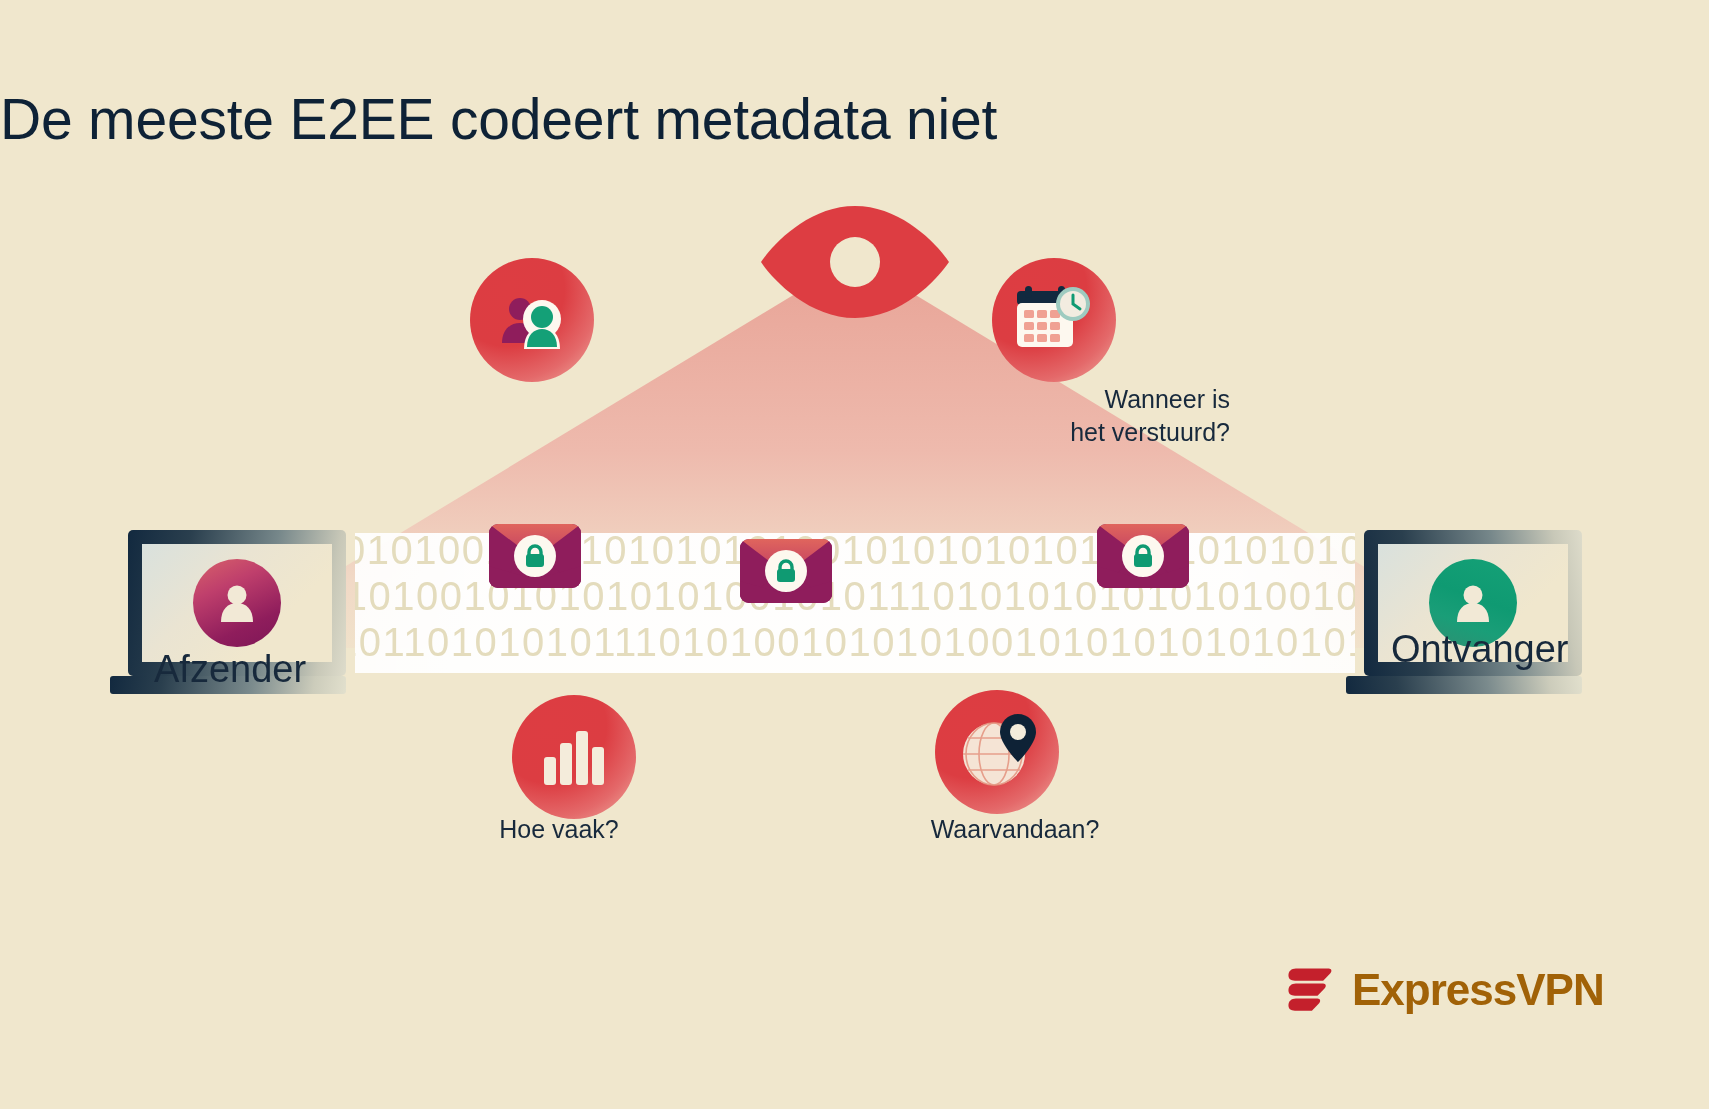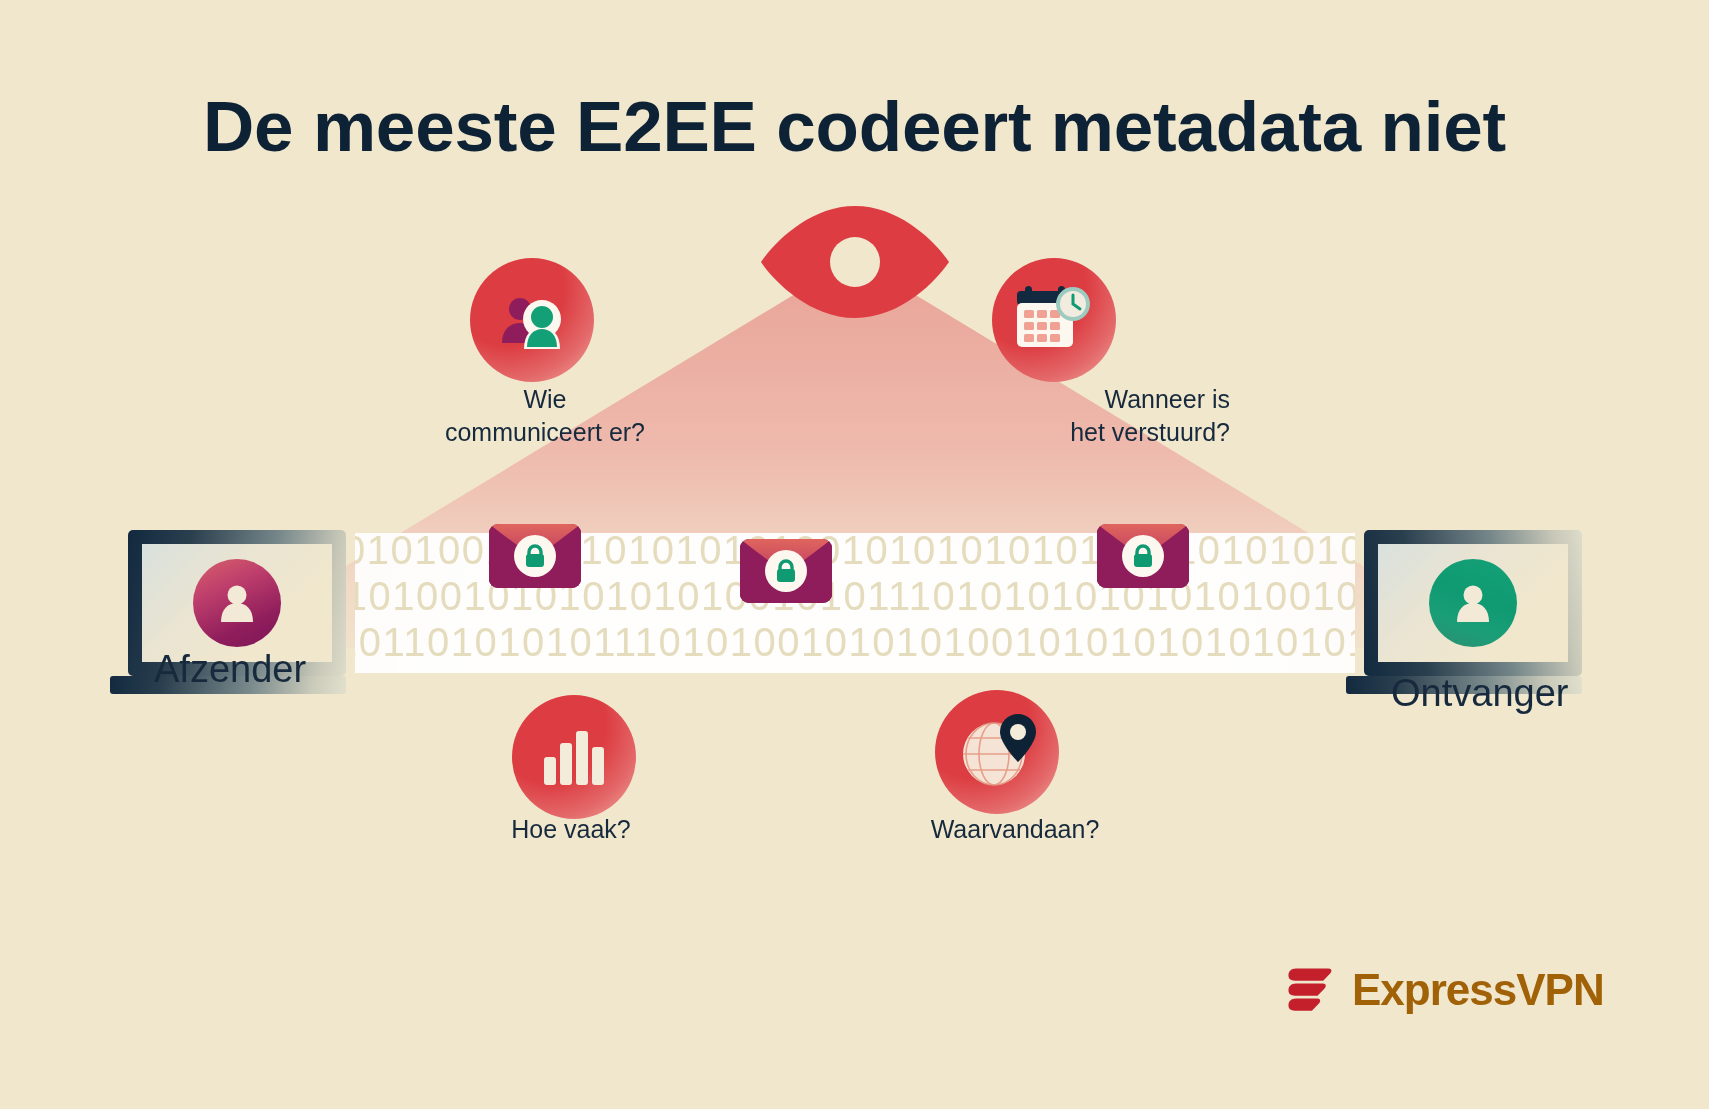--- a/index.html
+++ b/index.html
@@ -9,23 +9,23 @@
     font-family: "Liberation Sans", sans-serif;
     position: relative;
     overflow: hidden;
   }
   .stage { position: absolute; inset: 0; }
 
   
   .title {
     position: absolute;
     top: 86px; left: 0; right: 0;
-    text-align: center;
-    font-size: 71px;
-    font-weight: 700;
+    text-align: left;
+    font-size: 57px;
+    font-weight: 400;
     color: #0e2236;
     letter-spacing: -0.2px;
   }
 
   
   .beam-wrap {
     position: absolute;
     left: 0; right: 0; top: 218px;
     height: 430px;
     overflow: hidden;
@@ -191,22 +191,20 @@
   <div class="badge big" style="left:470px; top:258px;">
     <svg width="72" height="62" viewBox="0 0 72 62">
       <circle cx="24" cy="20" r="11" fill="#8f1d5c"></circle>
       <path d="M6 54 C6 41 14 34 24 34 C34 34 42 41 42 54 Z" fill="#8f1d5c"></path>
       <circle cx="46" cy="30" r="19" fill="#fdf8ef"></circle>
       <path d="M28 60 C28 45 36 38 46 38 C56 38 64 45 64 60 Z" fill="#fdf8ef"></path>
       <circle cx="46" cy="28" r="11" fill="#14a077"></circle>
       <path d="M31 58 C31 46 38 40 46 40 C54 40 61 46 61 58 Z" fill="#14a077"></path>
     </svg>
   </div>
-  <div class="cap" style="left:375px; top:383px; width:340px;">Wie
-communiceert er?</div>
 
   <div class="badge big" style="left:992px; top:258px;">
     <svg width="78" height="70" viewBox="0 0 78 70">
       <rect x="2" y="6" width="56" height="14" rx="4" fill="#12293f"></rect>
       <rect x="10" y="1" width="7" height="12" rx="3.5" fill="#12293f"></rect>
       <rect x="43" y="1" width="7" height="12" rx="3.5" fill="#12293f"></rect>
       <rect x="2" y="18" width="56" height="44" rx="5" fill="#fdf8ef"></rect>
       <g fill="#f0a193">
         <rect x="9" y="25" width="10" height="8" rx="1.6"></rect>
         <rect x="22" y="25" width="10" height="8" rx="1.6"></rect>
@@ -227,21 +225,21 @@
 het verstuurd?</div>
 
   <div class="badge big" style="left:512px; top:695px;">
     <svg width="64" height="56" viewBox="0 0 64 56">
       <rect x="2" y="28" width="12" height="28" rx="3" fill="#f4ecdb"></rect>
       <rect x="18" y="14" width="12" height="42" rx="3" fill="#f4ecdb"></rect>
       <rect x="34" y="2" width="12" height="54" rx="3" fill="#f4ecdb"></rect>
       <rect x="50" y="18" width="12" height="38" rx="3" fill="#f4ecdb"></rect>
     </svg>
   </div>
-  <div class="cap" style="left:456px; top:813px; width:230px;">Hoe vaak?</div>
+  <div class="cap" style="left:444px; top:813px; width:230px;">Hoe vaak?</div>
 
   <div class="badge big" style="left:935px; top:690px;">
     <svg width="82" height="80" viewBox="0 0 82 80">
       <circle cx="38" cy="42" r="31" fill="#f6eddd" opacity="0.95"></circle>
       <g stroke="#e4937f" stroke-width="1.6" fill="none" opacity="0.85">
         <ellipse cx="38" cy="42" rx="15" ry="31"></ellipse>
         <ellipse cx="38" cy="42" rx="28" ry="31"></ellipse>
         <line x1="7" y1="42" x2="69" y2="42"></line>
         <path d="M12 26 H64"></path>
         <path d="M12 58 H64"></path>
@@ -320,21 +318,21 @@
         <div class="avatar receiver">
           <svg width="46" height="46" viewBox="0 0 46 46">
             <circle cx="23" cy="15" r="9.5" fill="#f2e9d6"></circle>
             <path d="M7 42 C7 29 14 23 23 23 C32 23 39 29 39 42 Z" fill="#f2e9d6"></path>
           </svg>
         </div>
       </div>
     </div>
     <div class="base" style="left:-18px;"></div>
   </div>
-  <div class="endcap" style="left:1368px; top:672px;">Ontvanger</div>
+  <div class="endcap" style="left:1368px; top:628px;">Ontvanger</div>
 
   <div class="logo">
     <svg class="logo-mark" viewBox="0 0 64 64">
       <path d="M9 16 C9 12 12 9 17 9 H52 C55 9 56 12 53 15 L46 22 H16 C11 22 9 20 9 16 Z" fill="#c4202c"></path>
       <path d="M9 32 C9 28 12 25 17 25 H46 C49 25 50 28 47 31 L40 38 H16 C11 38 9 36 9 32 Z" fill="#c4202c"></path>
       <path d="M9 48 C9 44 12 41 17 41 H40 C43 41 44 44 41 47 L34 54 H16 C11 54 9 52 9 48 Z" fill="#c4202c"></path>
     </svg>
     <div class="logo-text">ExpressVPN</div>
   </div>
 

